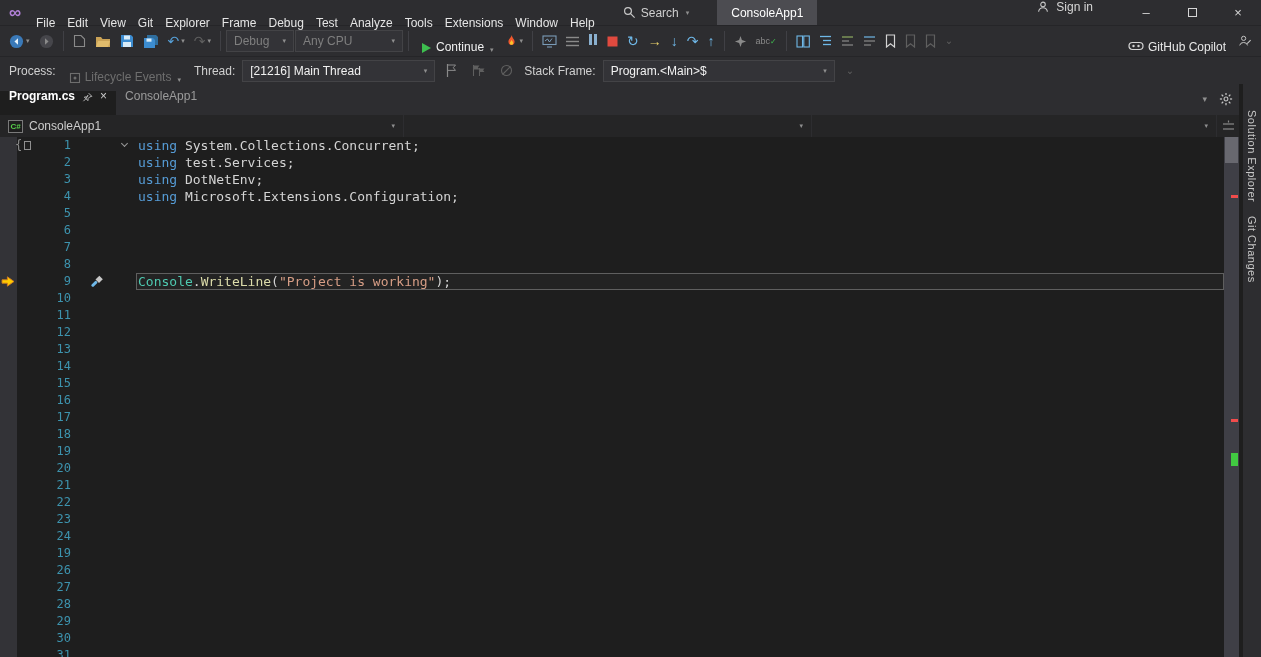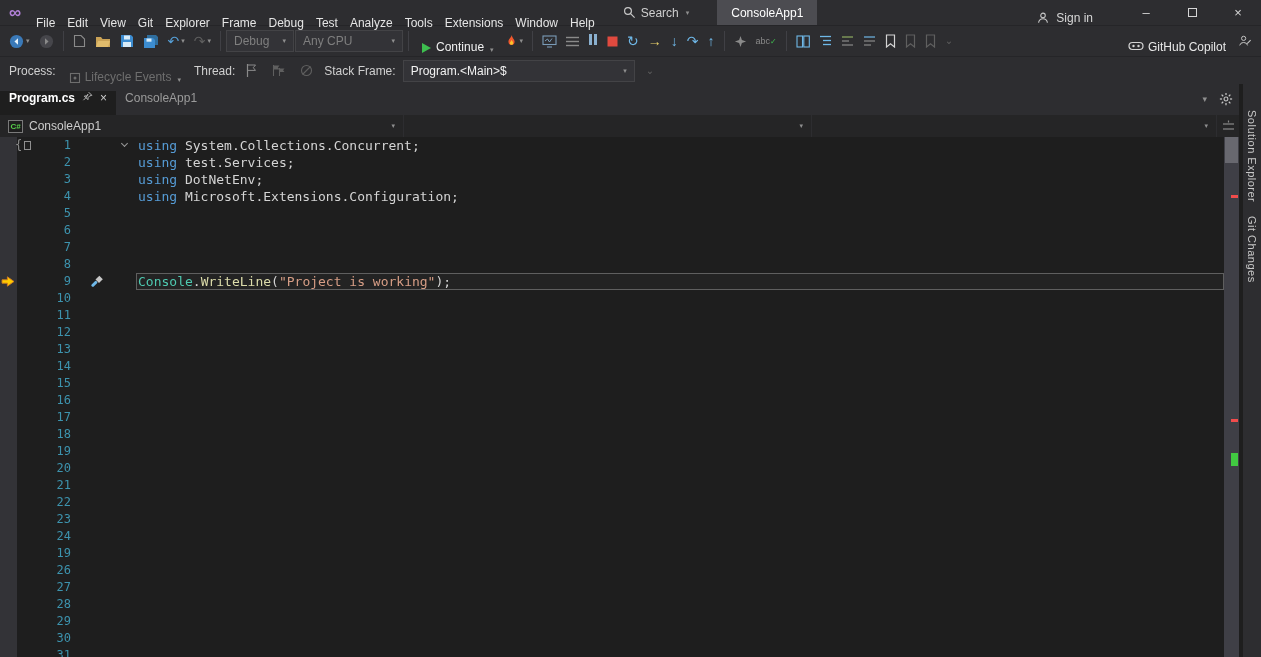--- a/index.html
+++ b/index.html
@@ -5,21 +5,21 @@
   *{box-sizing:border-box;margin:0;padding:0}
   html,body{width:1261px;height:657px;overflow:hidden}
   body{background:#1e1e1e;font-family:"Liberation Sans",sans-serif;font-size:12px;color:#cccccc;cursor:default}
 
   
   .titlebar{height:25px;background:#2d2d30;display:flex;align-items:center}
   .vs-logo{width:30px;text-align:center;color:#b180d7;font-size:17px;font-weight:bold;line-height:25px}
   .menu-item{padding:11px 6px;height:25px;line-height:25px;color:#e5e5e5}
   .search-box{display:flex;align-items:center;gap:5px;margin-left:14px;padding:0 8px;color:#cfcfcf}
   .app-title{margin-left:20px;background:#4c4c51;color:#ffffff;height:25px;display:flex;align-items:center;padding:0 14px}
-  .tb-right{margin-left:auto;display:flex;align-items:flex-end;height:25px}
+  .tb-right{margin-left:auto;display:flex;align-items:flex-start;height:25px}
   .signin{display:flex;gap:6px;align-items:center;margin-right:30px;color:#d6d6d6}
   .win-btn{width:46px;height:25px;display:flex;align-items:center;justify-content:center;color:#d6d6d6;font-size:13px}
   .max-box{display:inline-block;width:9px;height:9px;border:1px solid #d6d6d6}
   .caret{font-size:7px;color:#8f8f8f;margin-left:2px}
 
   
   .toolbar{height:31px;background:#2d2d30;display:flex;align-items:center;padding:0 5px;border-top:1px solid #252528;gap:1px}
   .tbtn{height:26px;padding:0 4px;display:flex;align-items:center;justify-content:center;color:#c8c8c8}
   .tbtn .g{font-size:14px;line-height:14px}
   .dis{color:#5f5f5f}
@@ -36,21 +36,21 @@
   .dlabel{color:#d0d0d0;white-space:nowrap}
 
   
   .main{display:flex;height:573px}
   .center{flex:1;min-width:0;display:flex;flex-direction:column}
   .side-strip{width:22px;background:#2d2d30;border-left:4px solid #1e1e1e;display:flex;flex-direction:column;align-items:center;padding-top:26px;gap:14px}
   .v-label{writing-mode:vertical-rl;font-size:11px;color:#c8c8c8;letter-spacing:.5px;white-space:nowrap}
 
   
   .tabstrip{height:31px;background:#2d2d30;display:flex;align-items:flex-end;position:relative}
-  .tab{height:24px;display:flex;align-items:flex-start;gap:7px;padding:0 9px}
+  .tab{height:24px;display:flex;align-items:flex-end;gap:7px;padding:12px 9px}
   .tab-active{background:#1e1e1e;color:#ffffff;font-weight:bold}
   .tab-inactive{color:#9b9b9b}
   .tab .x{font-size:12px;font-weight:normal;color:#cccccc}
   .tabstrip-right{position:absolute;right:6px;top:8px;display:flex;gap:12px;align-items:center;color:#c8c8c8}
 
   
   .navbar{height:22px;background:#252526;display:flex;align-items:stretch;color:#cccccc}
   .nav-dd{display:flex;align-items:center;padding:0 8px;gap:6px;border-right:1px solid #2d2d30}
   .nav-dd1{width:404px}.nav-dd2{width:408px}.nav-dd3{flex:1}
   .nav-caret{margin-left:auto}
@@ -326,20 +326,24 @@
   <span class="dlabel">Process:</span>
   <div class="chip" style="color:#6e6e6e">
     <svg width="12" height="12" viewBox="0 0 12 12">
       <rect x="1.5" y="1.5" width="9" height="9" fill="none" stroke="#6e6e6e" stroke-width="1.1"></rect>
       <circle cx="6" cy="6" r="1.5" fill="#6e6e6e"></circle>
     </svg>
     <span>Lifecycle Events</span>
     <span class="caret">▾</span>
   </div>
   <span class="dlabel">Thread:</span>
+  <div class="combo" style="width:193px">
+    <span>[21216] Main Thread</span>
+    <span class="caret">▾</span>
+  </div>
   <div class="tbtn">
     <svg width="11" height="13" viewBox="0 0 11 13">
       <line x1="1.5" y1="0" x2="1.5" y2="13" stroke="#8a8a8a" stroke-width="1.2"></line>
       <path d="M1.5 1 h8 l-2.2 2.7 2.2 2.7 h-8Z" fill="none" stroke="#8a8a8a" stroke-width="1"></path>
     </svg>
   </div>
   <div class="tbtn">
     <svg width="13" height="13" viewBox="0 0 13 13">
       <line x1="1.5" y1="1" x2="1.5" y2="12" stroke="#5f5f5f" stroke-width="1.1"></line>
       <path d="M1.5 1.5 h6 l-1.6 2 1.6 2 h-6Z" fill="#5f5f5f"></path>

